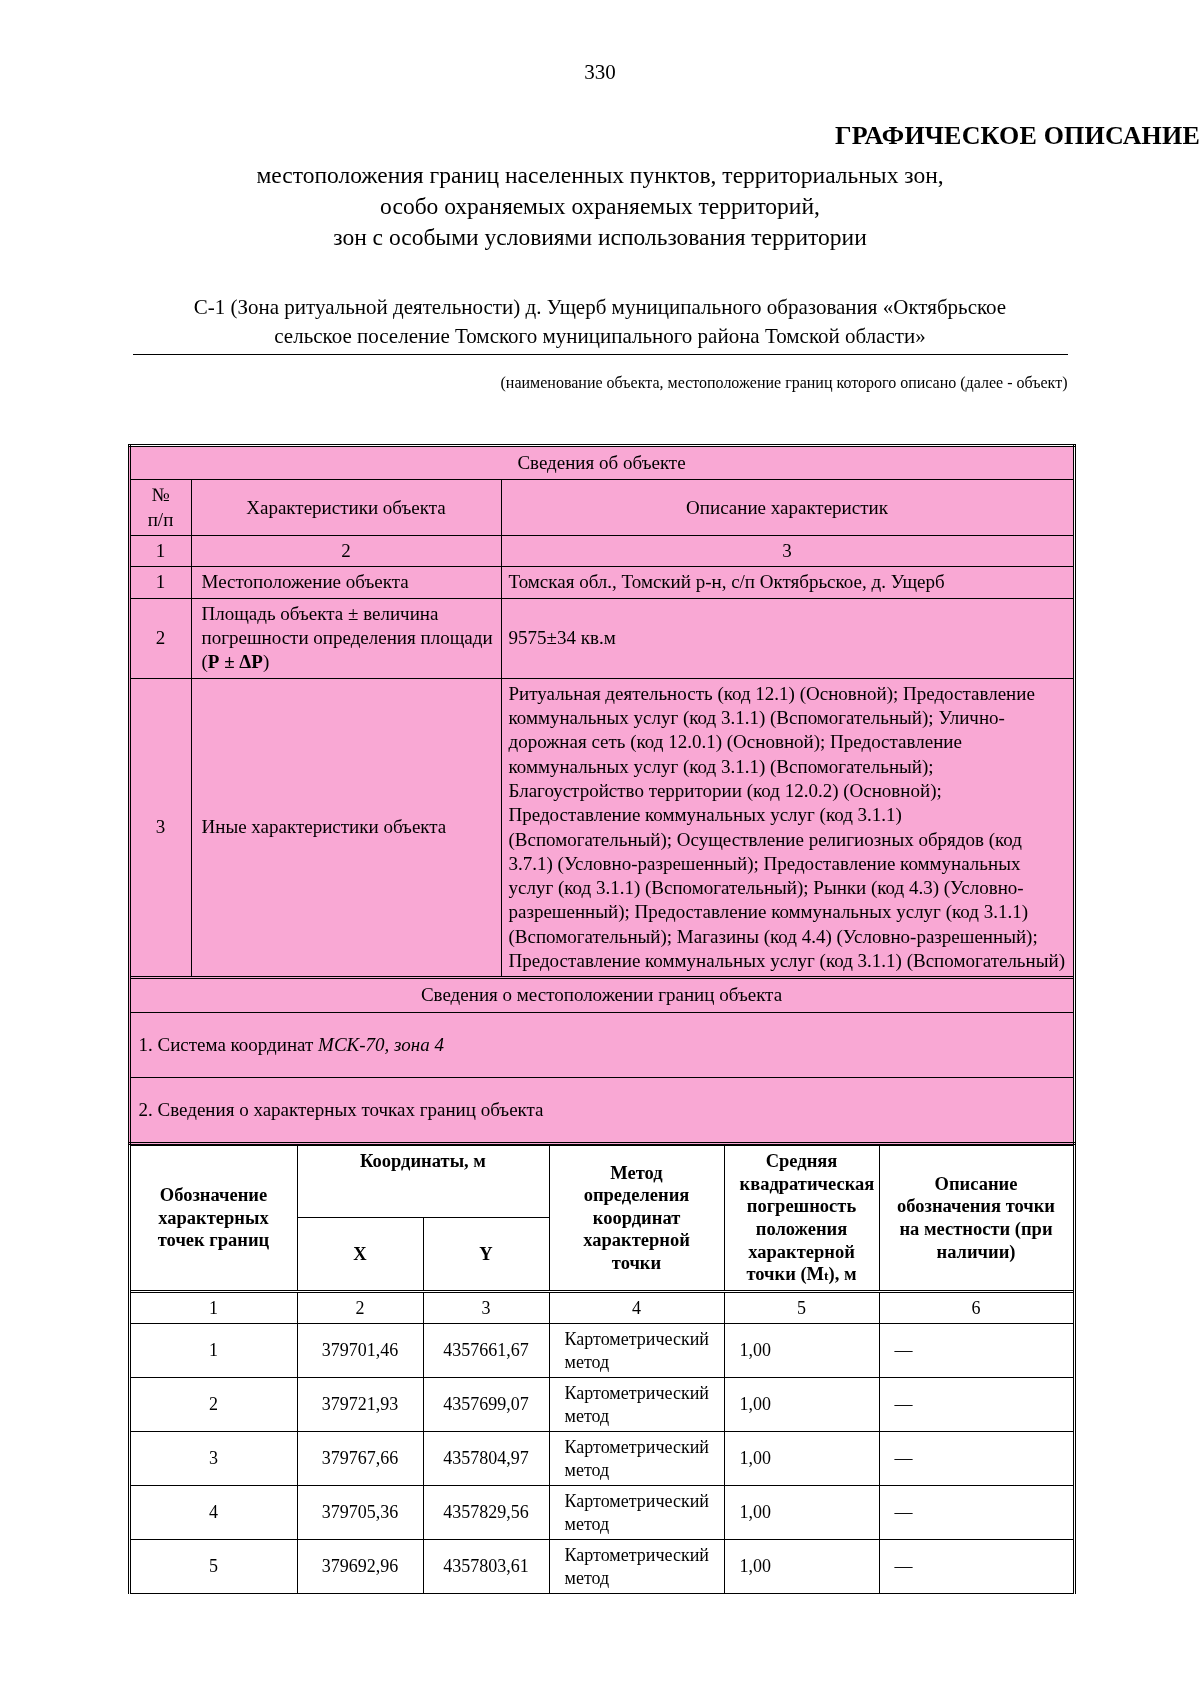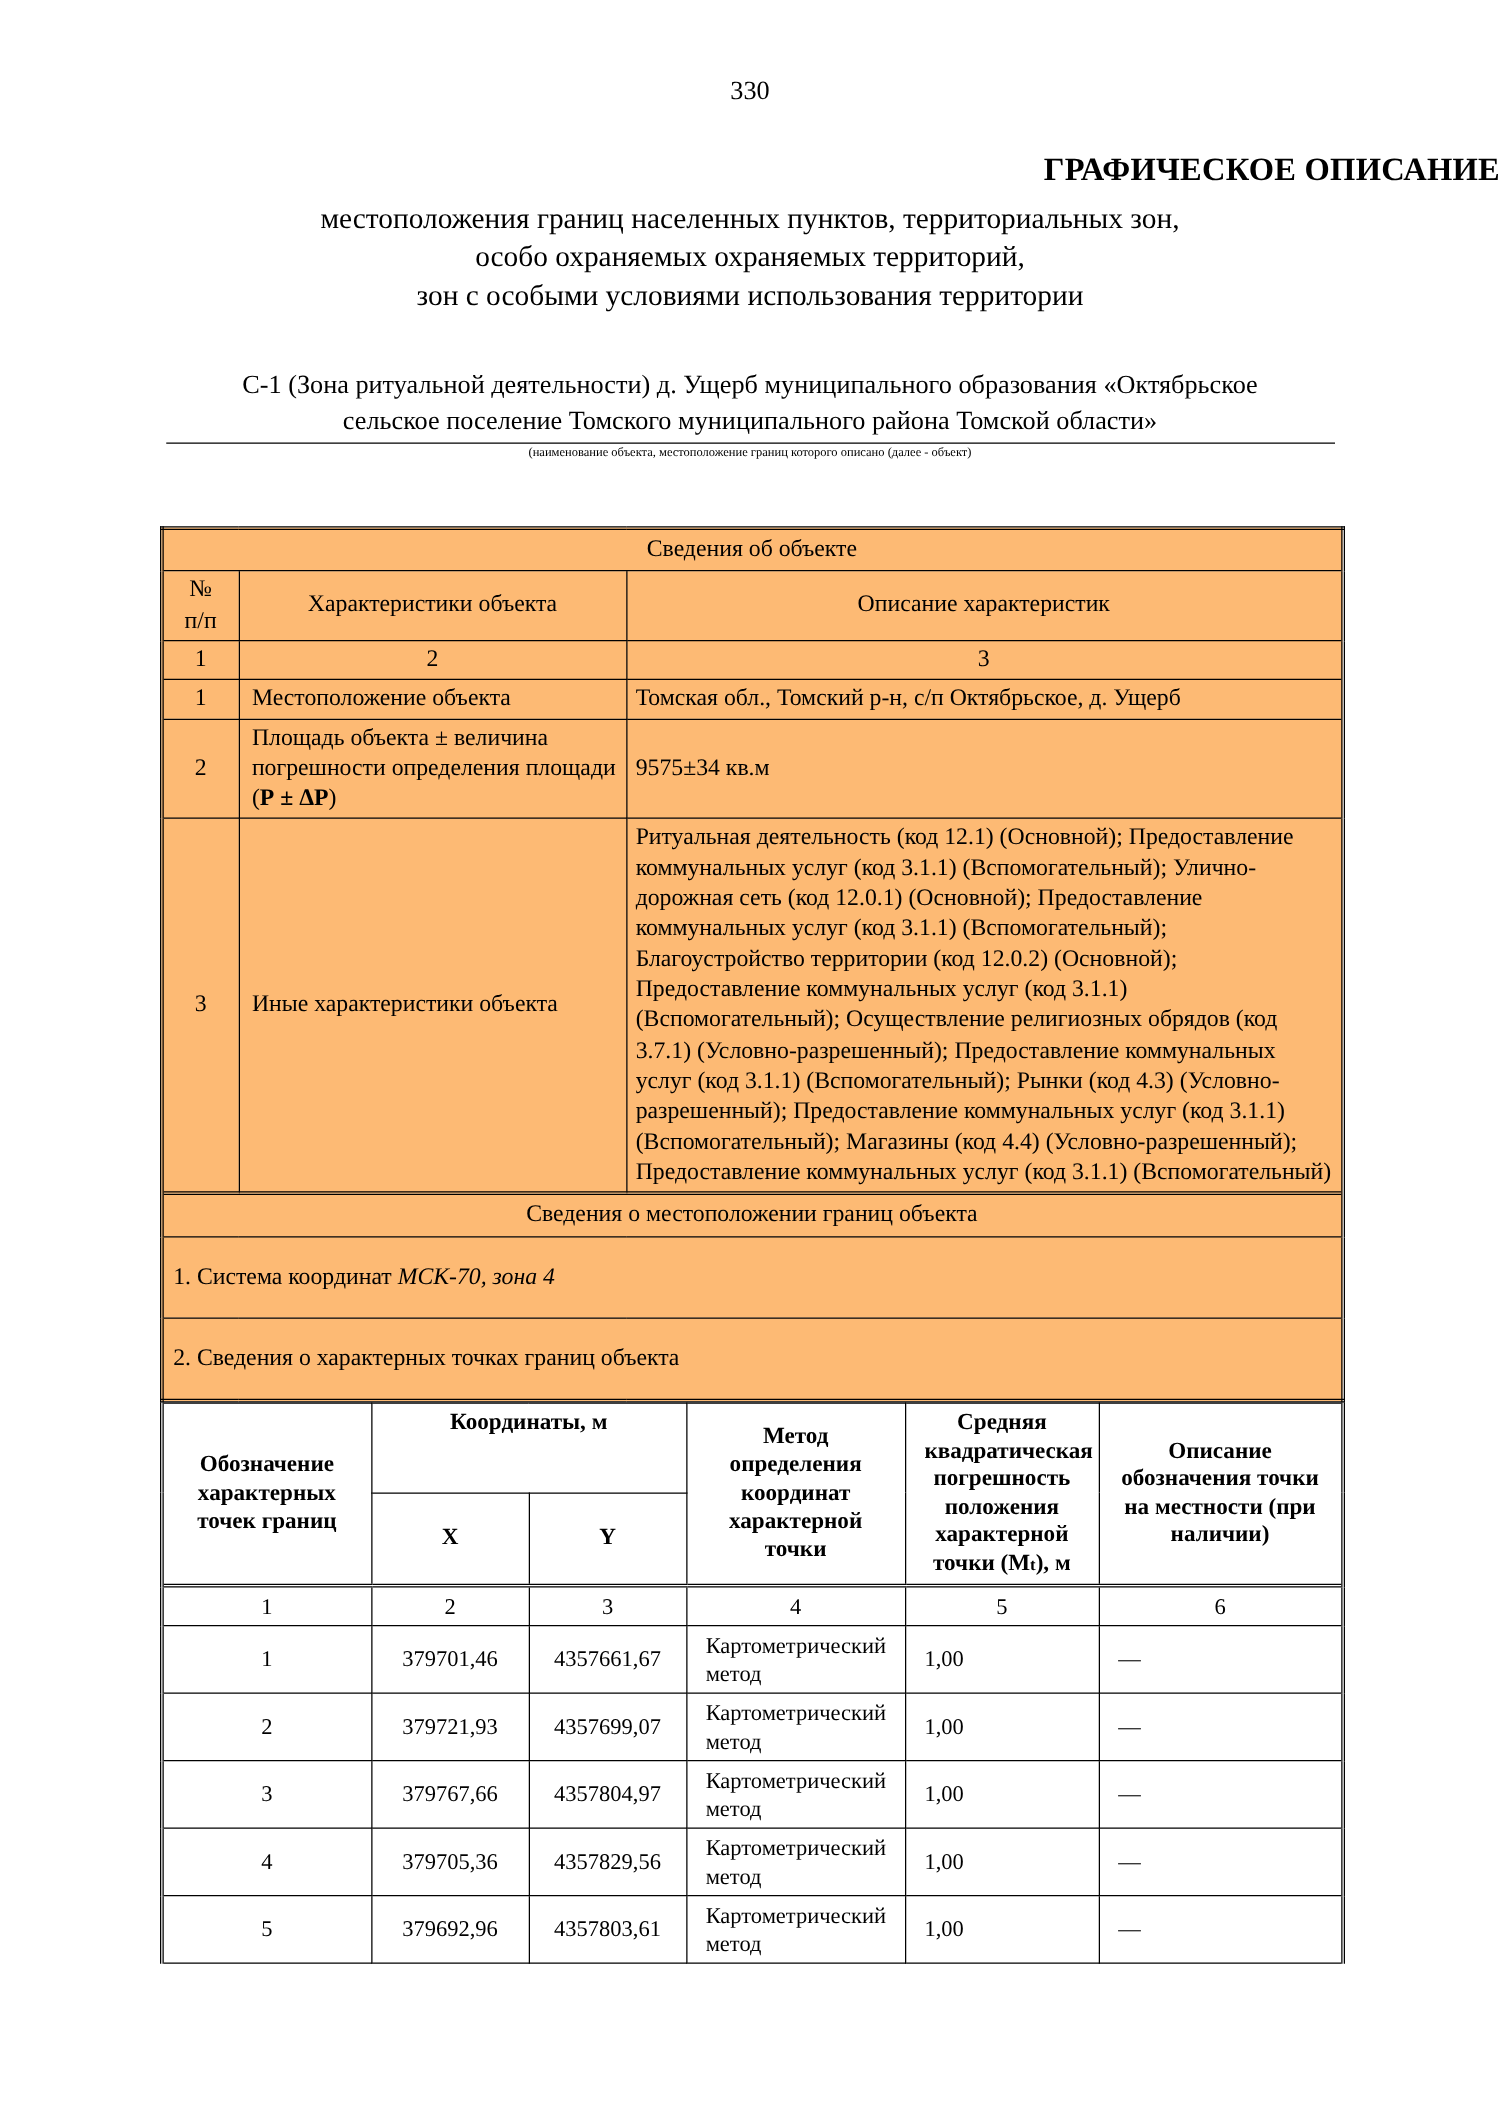--- a/index.html
+++ b/index.html
@@ -54,45 +54,45 @@
     font-size: 21px;
     line-height: 1.38;
     padding: 0 8px;
   }
   .rule {
     border-bottom: 1px solid #000;
     width: 935px;
     margin: 3px auto 0 auto;
   }
   .caption {
-    text-align: center;
-    font-size: 10px;
+    text-align: right;
+    font-size: 16px;
     line-height: 1.2;
-    margin-top: 2px;
+    margin-top: 18px;
   }
 
   
   .tbl-wrap {
     width: 945px;
     margin: 0 auto;
     margin-top: 52px;
   }
   table.main {
     border-collapse: collapse;
     width: 945px;
     table-layout: fixed;
   }
   table.main td, table.main th {
     border: 1px solid #000;
     padding: 3px 7px;
     font-size: 19px;
     vertical-align: top;
     font-weight: normal;
     line-height: 1.28;
-    background: #fdba74;
+    background: #f9a8d4;
   }
   .band {
     text-align: center;
     font-weight: bold;
     font-size: 19.5px;
     padding: 4px 6px !important;
   }
   .outer-top { border-top: 3px double #000 !important; }
   .hdr-c {
     text-align: center;

